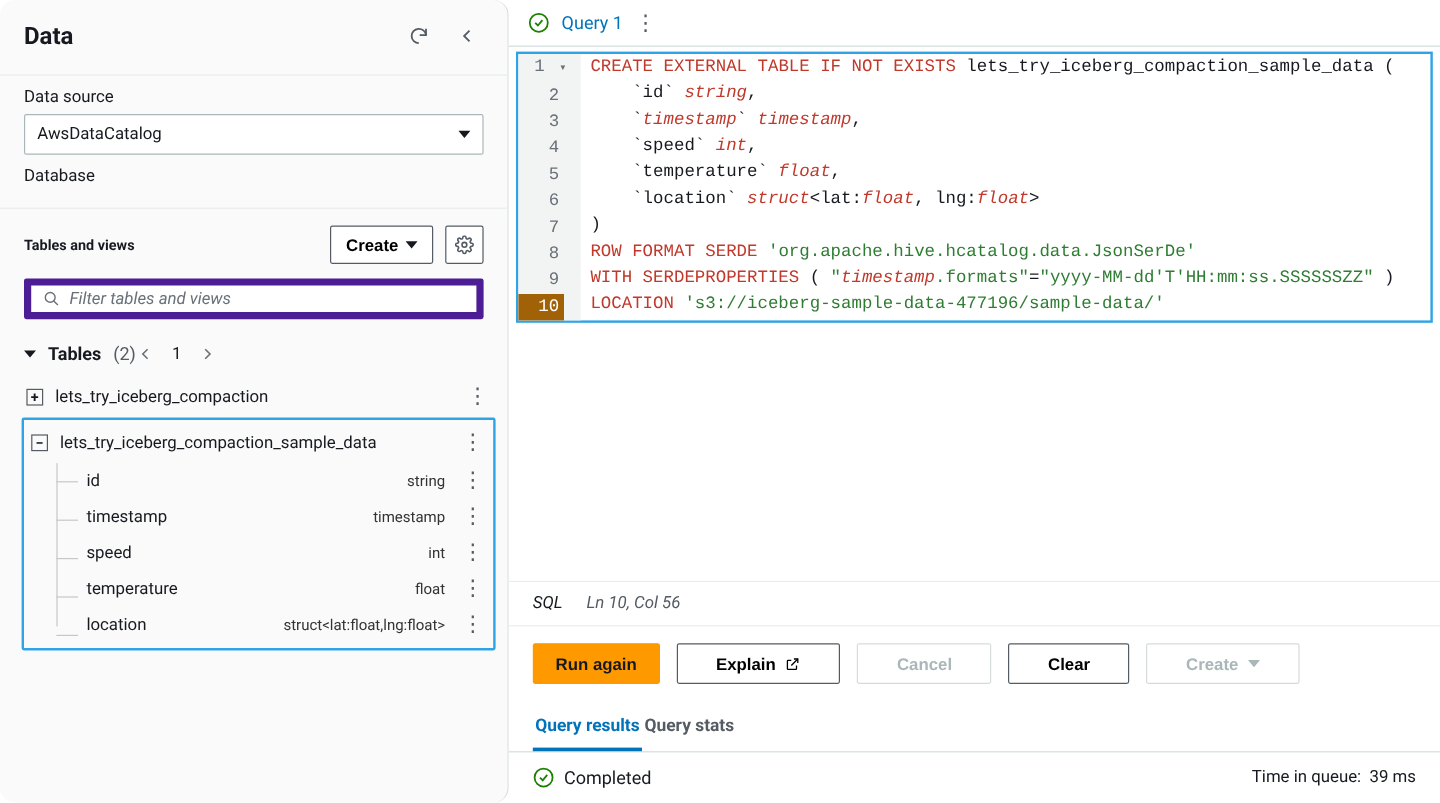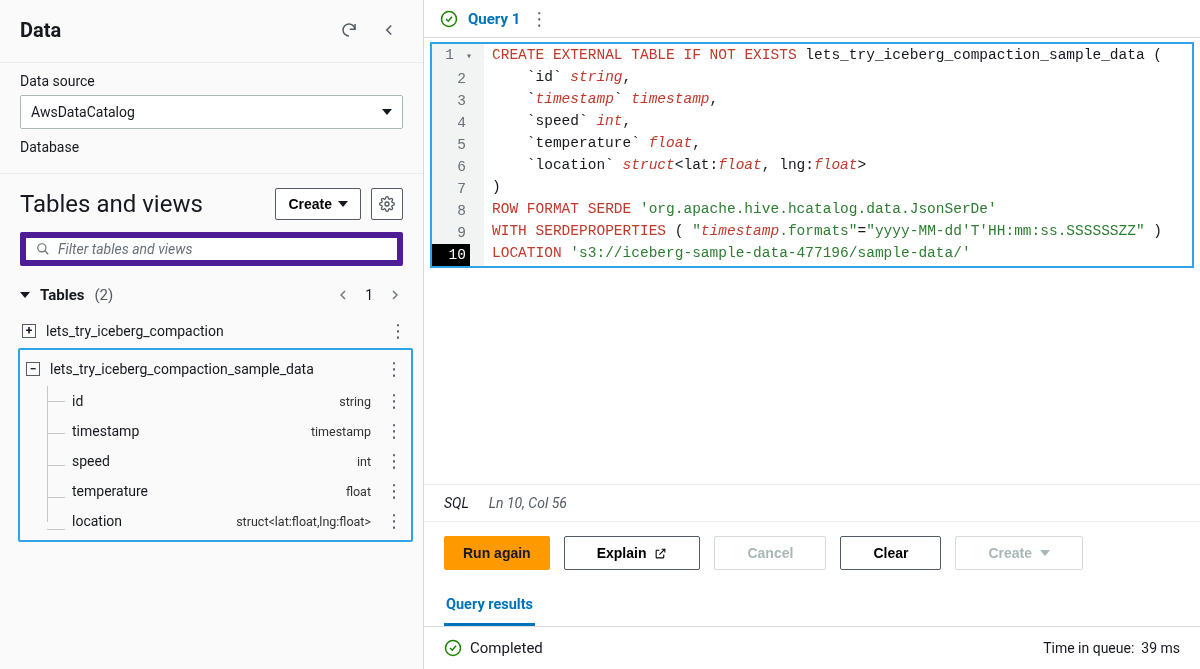--- a/index.html
+++ b/index.html
@@ -1,48 +1,48 @@
 <!DOCTYPE html>
 <html><head>
 <meta charset="utf-8">
 <style>
   * { box-sizing: border-box; margin: 0; padding: 0; }
   html, body { width: 1200px; height: 669px; font-family: -apple-system, BlinkMacSystemFont, "Segoe UI", Roboto, Helvetica, Arial, sans-serif; color: #16191f; background: #fff; overflow: hidden; }
   .app { display: flex; width: 100%; height: 100%; }
-  .sidebar { width: 424px; flex-shrink:0; border-right: 1px solid #d5dbdb; background:#fafafa; display:flex; flex-direction:column; }
+  .sidebar { width: 424px; flex-shrink:0; border-right: 1px solid #d5dbdb; background:#fafafa; display:flex; flex-direction:column;border-radius:13px; }
   .main { flex:1; display:flex; flex-direction:column; }
 
   
   .side-top { display:flex; align-items:center; justify-content:space-between; padding:16px 20px 18px 20px; border-bottom:1px solid #eaeded; }
   .side-top h1 { font-size:20px; font-weight:700; }
   .side-icons { display:flex; gap:12px; align-items:center; }
   .iconbtn { width:28px; height:28px; display:flex; align-items:center; justify-content:center; cursor:pointer; color:#545b64; }
   .iconbtn svg { width:18px; height:18px; stroke:#545b64; stroke-width:2; fill:none; }
 
   .side-section { padding: 10px 20px 12px 20px; border-bottom:1px solid #eaeded; }
   .field-label { font-size:14px; color:#16191f; margin-bottom:6px; }
   .select { 
     width:100%; height:34px; background:#fff; border:1px solid #aab7b8; border-radius:2px; 
     display:flex; align-items:center; justify-content:space-between; padding:0 10px; font-size:14px;
     cursor:pointer;
   }
   .select svg { width:10px; height:10px; }
 
   .tv-head { display:flex; align-items:center; justify-content:space-between; padding:14px 20px 12px 20px; }
-  .tv-head h2 { font-size:24px; font-weight:400; }
+  .tv-head h2 { font-size:12px; font-weight:700; }
   .tv-head-right { display:flex; gap:10px; align-items:center; }
   .btn-outline { height:32px; padding:0 12px; border:1px solid #545b64; border-radius:2px; background:#fff; font-size:14px; font-weight:700; display:flex; align-items:center; gap:6px; cursor:pointer; }
   .gearbtn { width:32px; height:32px; border:1px solid #545b64; border-radius:2px; background:#fff; display:flex; align-items:center; justify-content:center; cursor:pointer; }
   .gearbtn svg { width:16px; height:16px; }
 
   .filterbox { margin: 0 20px 10px 20px; height:34px; border:6px solid #4c1d95; border-radius:2px; background:#fff; display:flex; align-items:center; padding:0 10px; gap:8px; color:#687078; }
   .filterbox svg { width:14px; height:14px; stroke:#687078; stroke-width:2; fill:none; }
   .filterbox span { font-style:italic; font-size:14px; }
 
-  .tables-row { display:flex; align-items:center; justify-content:space-between; padding:10px 20px; }
+  .tables-row { display:flex; align-items:center; padding:10px 20px; }
   .tables-row .tl { display:flex; align-items:center; gap:10px; }
   .tables-row .tl b { font-weight:700; font-size:15px; }
   .tables-row .tl span.count { color:#545b64; font-size:15px; }
   .pager { display:flex; align-items:center; gap:14px; color:#687078; }
   .pager .pn { font-size:14px; color:#16191f; }
   .chev { width:16px; height:16px; stroke:#687078; stroke-width:2; fill:none; cursor:pointer; }
   .caret { width:10px; height:10px; fill:#16191f; }
 
   .tree { padding: 0 8px 0 16px; }
   .tree-item { display:flex; align-items:center; justify-content:space-between; padding:8px 6px; }
@@ -55,28 +55,28 @@
   .col-row { display:flex; align-items:center; justify-content:space-between; padding:6px 6px 6px 0; }
   .col-row .colname { font-size:14px; padding-left:22px; }
   .col-row .coltype { font-size:12.5px; color:#333; padding-right:6px; }
   .tree-lines { position:relative; }
   .tree-lines::before { content:""; position:absolute; left:27px; top:0; bottom:14px; width:1px; background:#c7c7c7; }
   .col-row .tick { position:absolute; left:27px; width:18px; height:1px; background:#c7c7c7; }
 
   
   .tabbar { display:flex; align-items:center; gap:10px; padding:8px 16px; border-bottom:1px solid #d5dbdb; }
   .ok-circle { width:18px; height:18px; stroke:#1d8102; stroke-width:2; fill:none; }
-  .tabname { color:#0073bb; font-weight:700; font-size:15px; }
+  .tabname { color:#0073bb; font-weight:400; font-size:15px; }
   .tabdots { color:#545b64; font-size:18px; cursor:pointer; }
 
   .editor-wrap { border:2px solid #2ea3e6; margin:4px 6px 4px 6px; }
   .editor { display:flex; font-family: "Courier New", Consolas, monospace; font-size:14.5px; line-height:22px; }
   .gutter { background:#f2f3f3; color:#687078; text-align:right; padding:0 14px 0 0; user-select:none; }
   .gutter div { padding:0 4px; min-width:38px; }
-  .gutter div.cur { background:#000000; color:#fff; }
+  .gutter div.cur { background:#a16207; color:#fff; }
   .code { padding:0 8px; white-space:pre; overflow:hidden; }
   .fold { color:#687078; font-size:10px; position:relative; right:-6px; }
 
   .kw { color:#c0392b; }
   .type { color:#c0392b; font-style:italic; }
   .str { color:#2e7d32; }
 
   .status-line { padding:10px 20px; font-size:14px; color:#545b64; display:flex; gap:20px; border-top:1px solid #eaeded; border-bottom:1px solid #eaeded;font-style:italic; }
   .status-line .lang { color:#16191f; }
 
@@ -286,20 +286,21 @@
       <button class="btn-box disabled">
         <span>Create</span>
         <svg class="caret" viewBox="0 0 10 10" style="fill:#aab7b8">
             <polygon points="0,2 10,2 5,8"></polygon>
           </svg>
       </button>
     </div>
 
     <div class="result-tabs">
       <div class="rtab active">Query results</div>
+      <div class="rtab">Query stats</div>
     </div>
 
     <div class="result-status">
       <div class="left">
         <svg class="ok-circle" viewBox="0 0 24 24">
             <circle cx="12" cy="12" r="10"></circle>
             <polyline points="8 12 11 15 16 9"></polyline>
           </svg>
         <span>Completed</span>
       </div>

